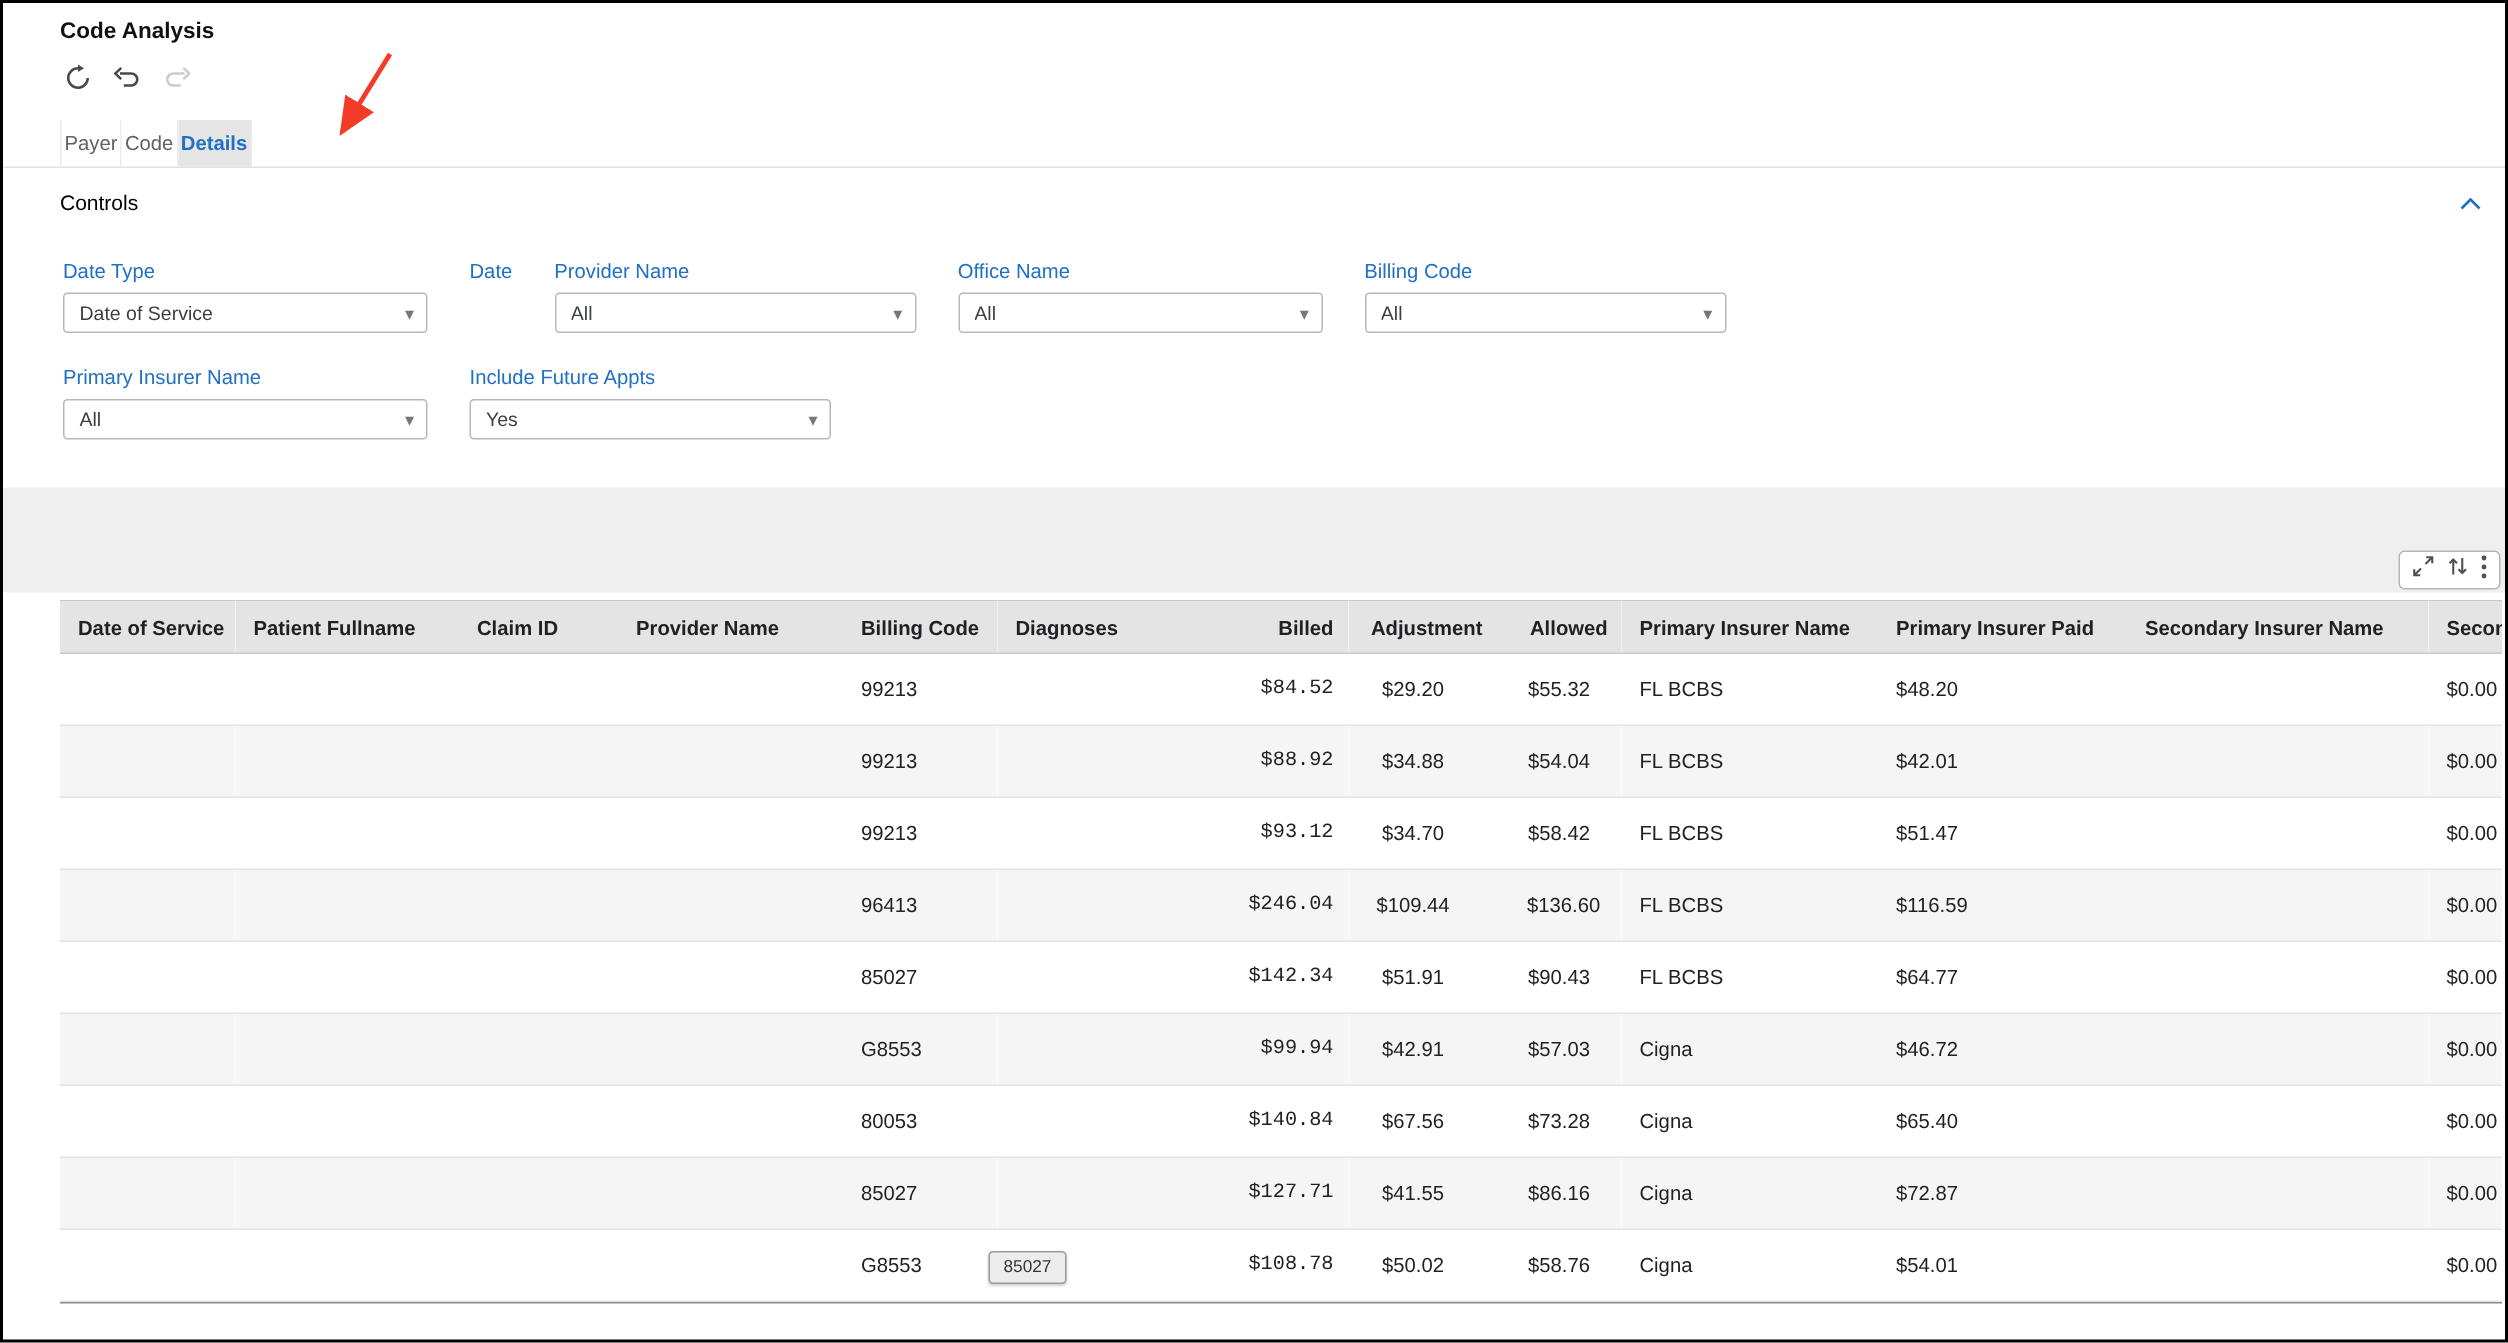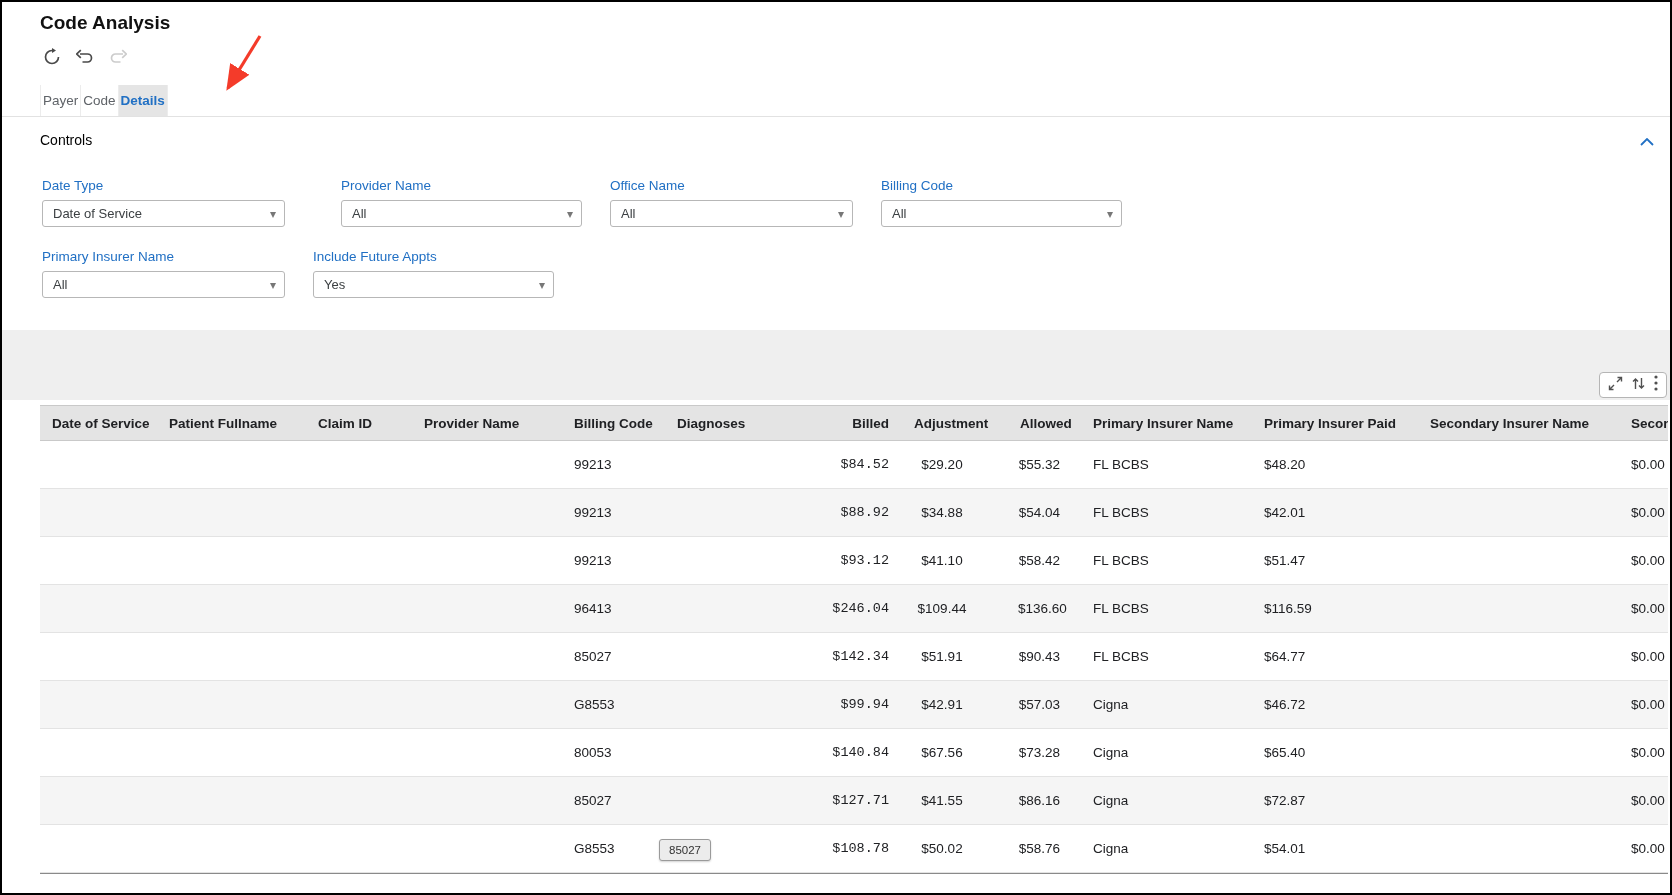--- a/index.html
+++ b/index.html
@@ -4,21 +4,21 @@
 <style>
   :root { --accent:#2170c4; --arrow:#f43b2a; }
   * { box-sizing:border-box; }
   html,body { margin:0; padding:0; }
   body {
     width:1672px; height:895px; position:relative; overflow:hidden;
     border:2px solid #000; background:#fff;
     font-family:"Liberation Sans", sans-serif; color:#202124;
   }
 
-  .page-title { margin:10px 0 0 38px; font-size:19px; font-weight:bold; color:#111; }
+  .page-title { margin:10px 0 0 38px; font-size:15px; font-weight:bold; color:#111; }
 
   .history { display:flex; gap:13px; margin:15px 0 0 40px; align-items:center; height:20px; }
   .hbtn { width:20px; height:20px; display:flex; align-items:center; justify-content:center; cursor:pointer; }
 
   .tabbar { display:flex; margin-top:16px; padding-left:38px; border-bottom:1px solid #e2e2e2; }
   .tab { padding:8px 2px; font-size:13.5px; color:#5f6368; border-right:1px solid #ececec; cursor:pointer; white-space:nowrap; }
   .tab:first-child { border-left:1px solid #ececec; }
   .tab.active { background:#e5e5e5; color:var(--accent); font-weight:bold; }
 
   .controls-head { display:flex; justify-content:space-between; align-items:center; padding:13px 14px 0 38px; }
@@ -130,20 +130,21 @@
 
 <div class="frow frow1">
     <div class="filter">
       <div class="flabel">Date Type</div>
       <div class="ffield select">
         <span class="fvalue">Date of Service</span>
         <span class="fchev">▾</span>
       </div>
     </div>
     <div class="filter">
+      <div class="flabel">Date</div>
     </div>
     <div class="filter">
       <div class="flabel">Provider Name</div>
       <div class="ffield select">
         <span class="fvalue">All</span>
         <span class="fchev">▾</span>
       </div>
     </div>
     <div class="filter">
       <div class="flabel">Office Name</div>
@@ -256,21 +257,21 @@
           <td class="col-secondary_insurer_paid">$0.00</td>
         </tr>
         <tr>
           <td class="col-date_of_service"></td>
           <td class="col-patient_fullname"></td>
           <td class="col-claim_id"></td>
           <td class="col-provider_name"></td>
           <td class="col-billing_code">99213</td>
           <td class="col-diagnoses"></td>
           <td class="col-billed">$93.12</td>
-          <td class="col-adjustment">$41.10</td>
+          <td class="col-adjustment">$34.70</td>
           <td class="col-allowed">$58.42</td>
           <td class="col-primary_insurer_name">FL BCBS</td>
           <td class="col-primary_insurer_paid">$51.47</td>
           <td class="col-secondary_insurer_name"></td>
           <td class="col-secondary_insurer_paid">$0.00</td>
         </tr>
         <tr class="alt">
           <td class="col-date_of_service"></td>
           <td class="col-patient_fullname"></td>
           <td class="col-claim_id"></td>

